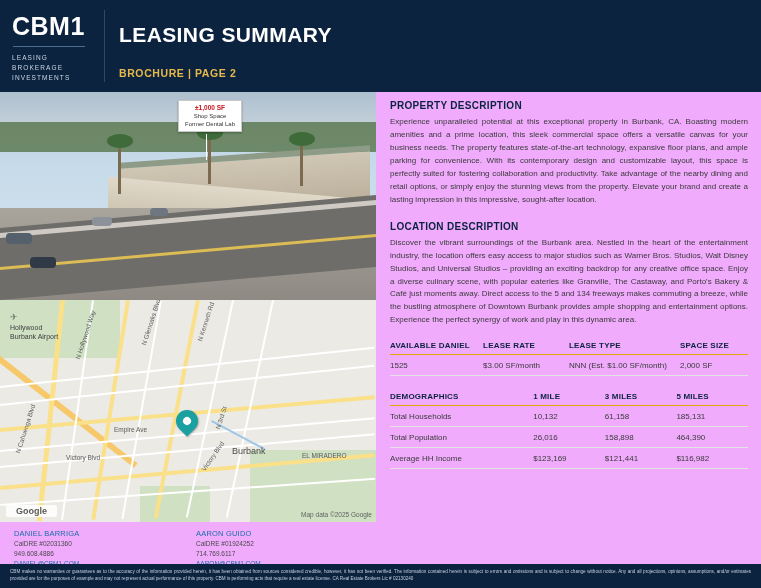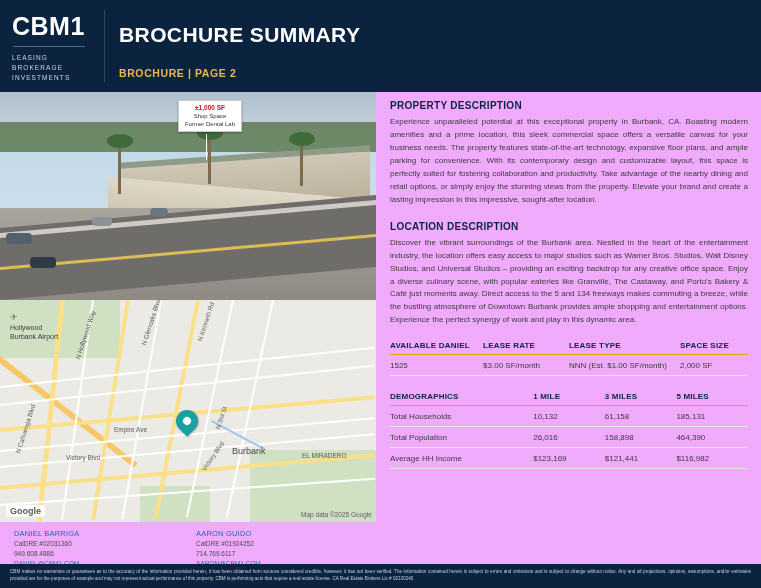--- a/index.html
+++ b/index.html
@@ -264,21 +264,21 @@
     font-size: 6.5px;
     color: #5f5f5f;
   }
   .gmap-logo {
     position: absolute;
     left: 6px; bottom: 5px;
     font-size: 9px;
     font-weight: bold;
     color: #5b5b5b;
     background: rgba(255,255,255,.85);
-    padding: 1px 4px;
+    padding: 1px 10px;
     border-radius: 2px;
   }
   .map-airport-icon {
     position: absolute;
     left: 10px; top: 12px;
     color: #6d7f6a;
     font-size: 9px;
   }
 
   
@@ -390,21 +390,21 @@
       <div class="brand-logo">CBM1</div>
       <div class="brand-rule"></div>
       <div class="brand-services">
         <div>LEASING</div>
         <div>BROKERAGE</div>
         <div>INVESTMENTS</div>
       </div>
     </div>
     <div class="header-sep"></div>
     <div class="header-main">
-      <div class="title">BROCHURE SUMMARY</div>
+      <div class="title">LEASING SUMMARY</div>
       <div class="subtitle-row">
         <div class="page-label">BROCHURE | PAGE 2</div>
       </div>
     </div>
   </div>
 
   <div class="left-col">
 
     <div class="photo">
       <div class="sky"></div>

